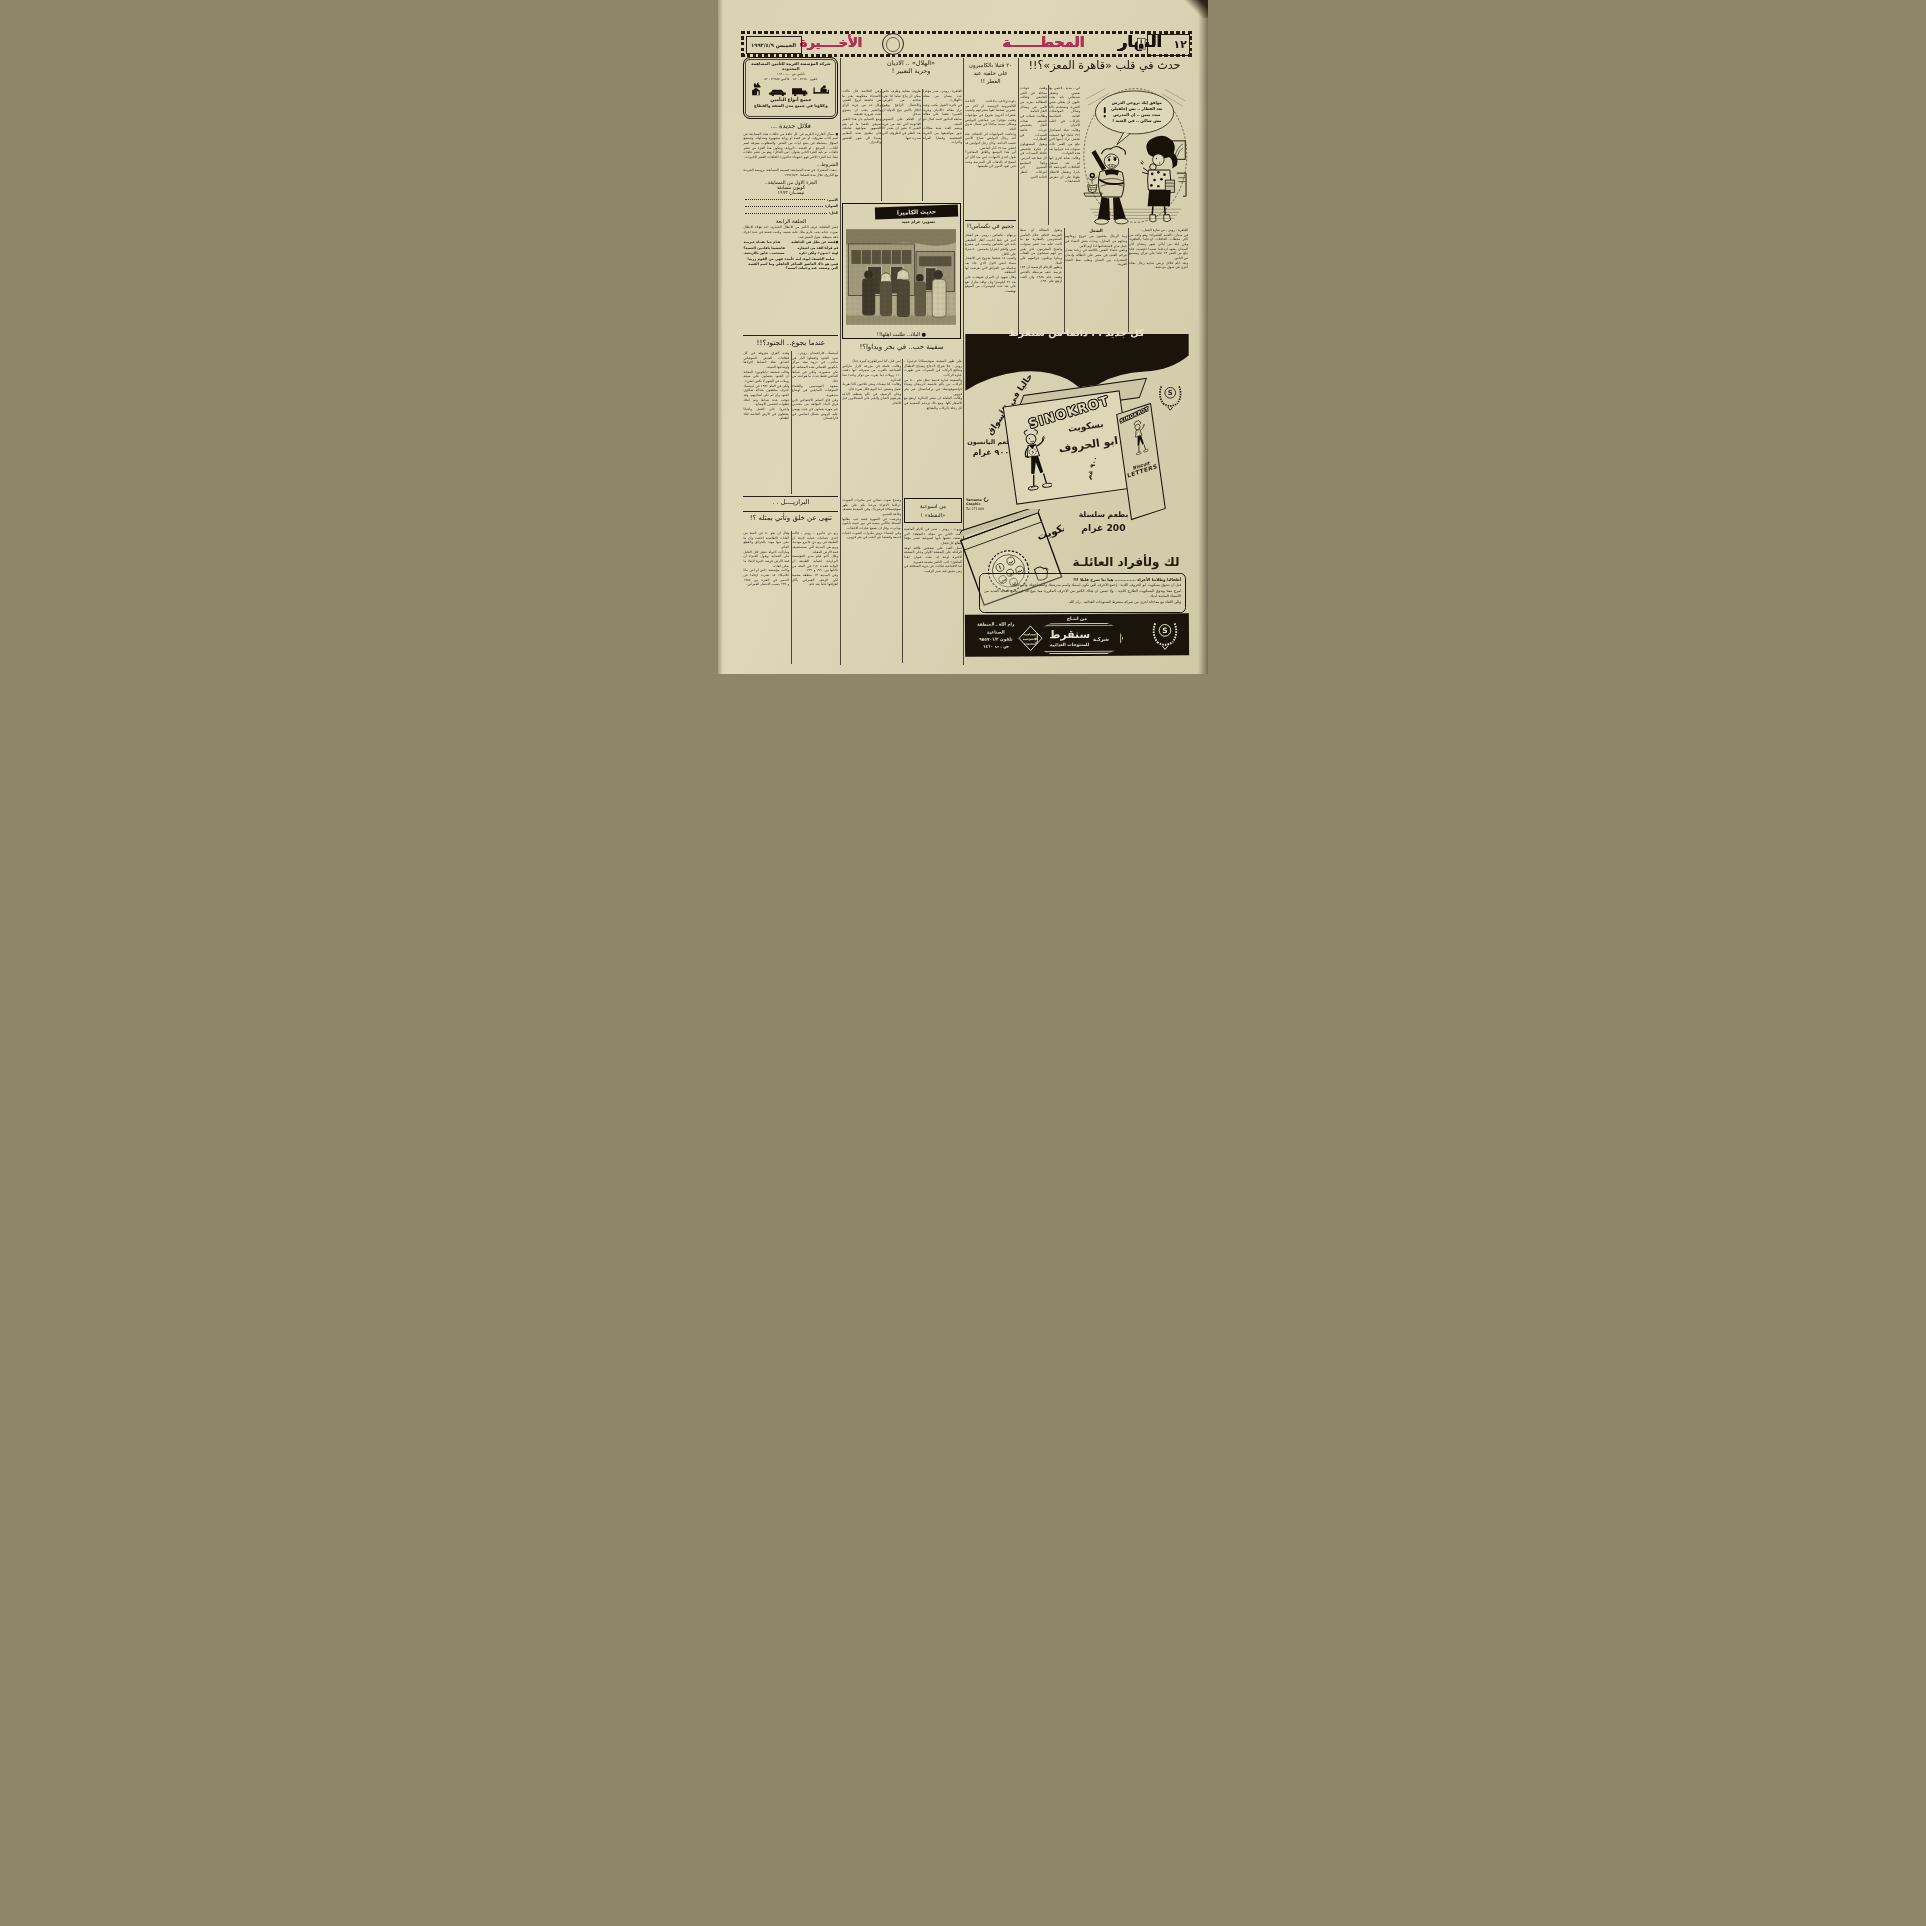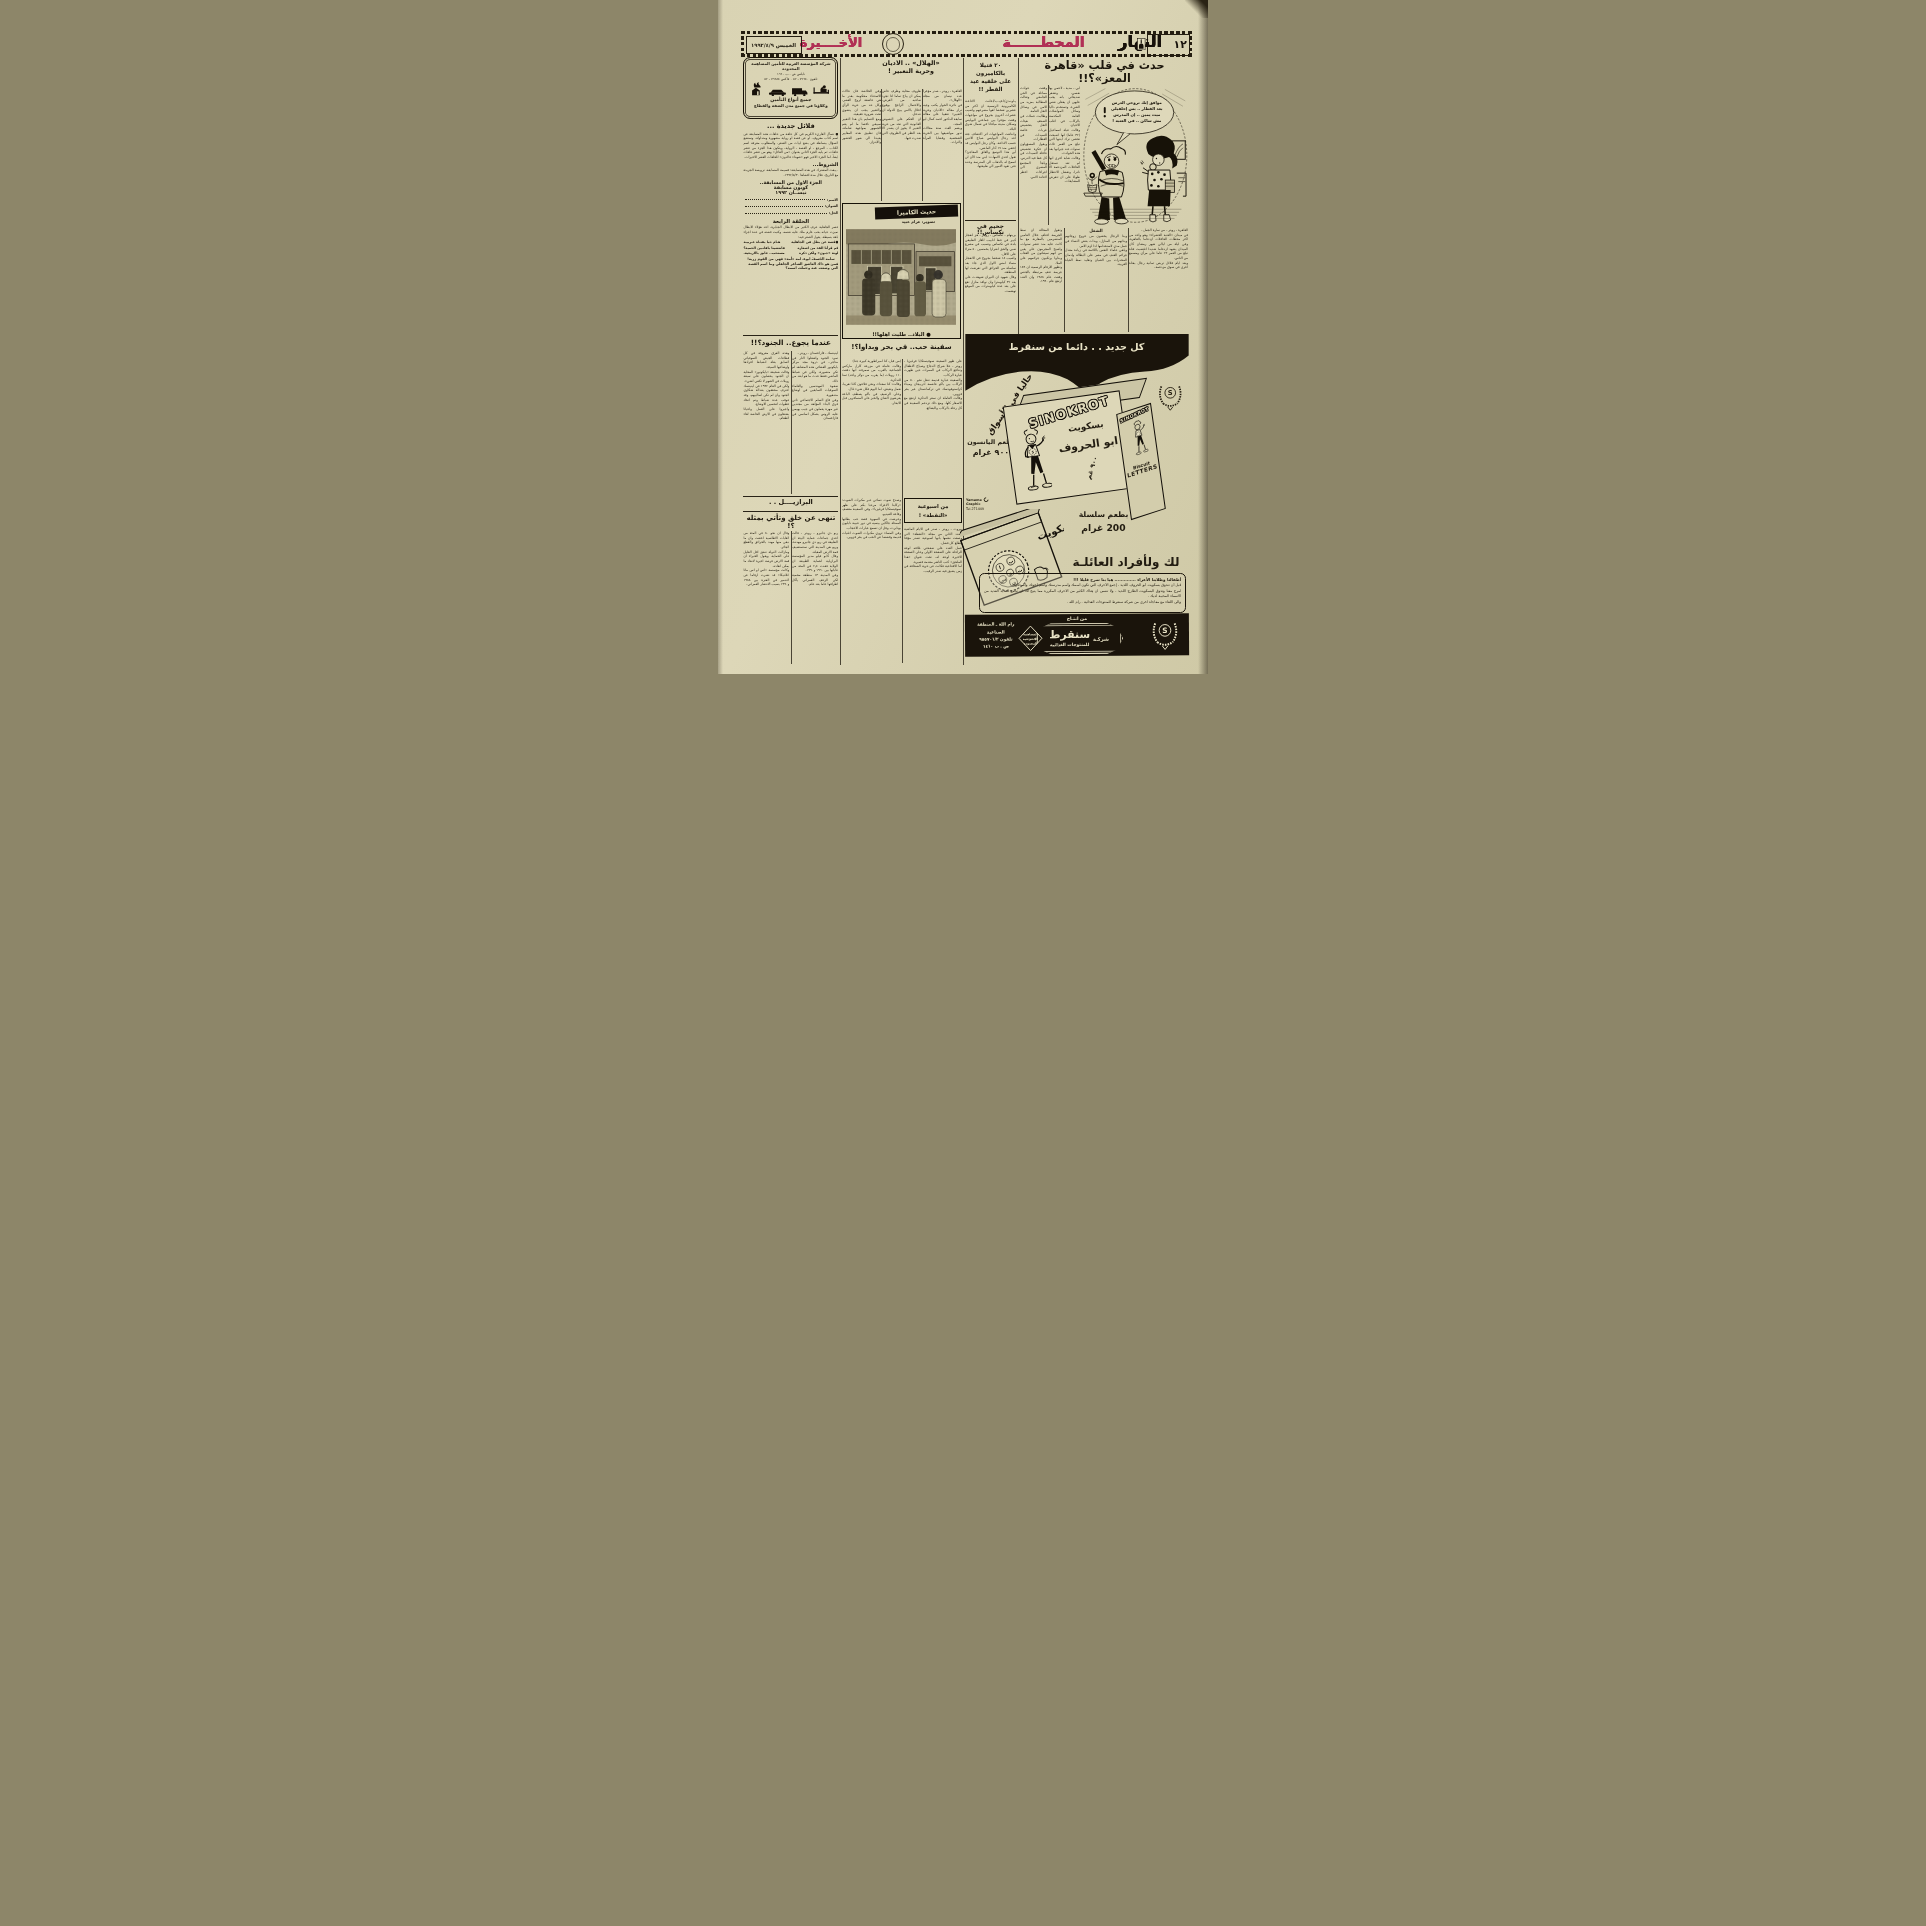--- a/index.html
+++ b/index.html
@@ -5,21 +5,21 @@
   html,body{margin:0;padding:0;background:#8d8669;font-family:"DejaVu Sans",sans-serif;}
   .page{position:relative;width:490px;height:674px;margin:0 auto;overflow:hidden;
         background:linear-gradient(115deg,#d9d3b3 0%,#ddd7b8 40%,#d4cead 75%,#cfc9a6 100%);
         color:#221c11;direction:rtl;}
   .abs{position:absolute;}
   .vr{position:absolute;width:0.6px;background:#4a443404;background:#4a4434;}
   .hr{position:absolute;height:1px;background:#292317;}
   .body{font-size:3.3px;line-height:1.42;text-align:justify;white-space:pre-line;overflow:hidden;color:#272114;}
   .bold{font-weight:bold;}
   .center{text-align:center;}
-  .headline{font-weight:bold;color:#1c160c;white-space:pre-line;}
+  .headline{font-weight:normal;color:#1c160c;white-space:pre-line;}
   .magenta{color:#b13055;}
   .chainH{position:absolute;height:3.1px;background:repeating-linear-gradient(90deg,#241d10 0 3.5px,rgba(0,0,0,0) 3.5px 5.8px);}
   .chainV{position:absolute;width:3.1px;background:repeating-linear-gradient(0deg,#241d10 0 3.5px,rgba(0,0,0,0) 3.5px 5.8px);}
   .dotbg{background-image:radial-gradient(#3a3320 0.4px,transparent 0.5px);background-size:1.5px 1.5px;padding-left:24px;}
   .thick{text-shadow:0.2px 0 currentColor,-0.2px 0 currentColor,0 0.2px currentColor;}
   .outline-text{color:#ddd7b8;text-shadow:-0.8px 0 #15100a,0.8px 0 #15100a,0 -0.8px #15100a,0 0.8px #15100a,-0.8px -0.8px #15100a,0.8px 0.8px #15100a,0.8px -0.8px #15100a,-0.8px 0.8px #15100a;}
   .dots-leader{flex:1;border-bottom:0.6px dotted #2b2516;margin:0 1.5px 1.2px 1.5px;}
   .field-row{display:flex;align-items:flex-end;font-size:3.5px;font-weight:bold;margin-top:2.7px;}
   .poem-row{display:flex;justify-content:space-between;font-size:3.4px;font-weight:bold;margin-top:1.2px;}
   .kidsbox{border:1.2px solid #1a140b;border-radius:5.4px;padding:2.7px 3.9px;background:rgba(222,216,186,.35);}
@@ -362,21 +362,21 @@
 ويلقي علماء النفس باللائمة في زيادة معدل جرائم العنف في مصر على البطالة وادمان المخدرات بين الشبان وتقليد نمط الحياة الغربية.</div>
   </div>
   <div class="abs body" style="left:302px;top:228px;width:42px;height:104px;">وتقول المحللة ان نمط الجريمة اختلف خلال العامين المنصرمين بالمقارنة مع ما كانت عليه منذ عشر سنوات، واصبح المجرمون على يقين من انهم سيفلتون من العقاب وبداوا يرتكبون جرائمهم على الملا.
 وتظهر الارقام الرسمية ان ١٨٩ جريمة عنف مرتبطة بالجنس وقعت عام ١٩٨٨ وان العدد ارتفع عام ١٩٩٠.</div>
   <div class="vr" style="left:346px;top:228px;height:104px;"></div>
   <div class="vr" style="left:410px;top:228px;height:104px;"></div>
 
   <svg class="abs" style="left:247px;top:334px;" width="224" height="66" viewBox="0 0 582 172">
     <path d="M0 0 H582 V56 Q536 94 468 98 Q398 102 352 128 Q330 143 318 162 Q300 138 266 118 Q212 92 148 98 Q68 104 0 148 Z" fill="#1a140b"></path>
   </svg>
-  <div class="abs center wh" style="left:266px;top:341px;width:185px;font-size:9.6px;font-weight:bold;letter-spacing:0.4px;">كل جديد . . دائما من سنقرط</div>
+  <div class="abs center wh" style="left:266px;top:327px;width:185px;font-size:9.6px;font-weight:bold;letter-spacing:0.4px;">كل جديد . . دائما من سنقرط</div>
 
   <svg class="abs" style="left:438px;top:380px;" width="28.5" height="32" viewBox="0 0 80 90">
     <circle cx="40" cy="36" r="15" fill="none" stroke="#241d10" stroke-width="2.5"></circle>
     <text x="40" y="43" font-size="19" font-weight="bold" fill="#241d10" text-anchor="middle">S</text>
     <path d="M15 18 Q5 44 20 66" stroke="#241d10" stroke-width="5" stroke-dasharray="4 3" fill="none"></path>
     <path d="M65 18 Q75 44 60 66" stroke="#241d10" stroke-width="5" stroke-dasharray="4 3" fill="none"></path>
     <path d="M20 66 Q40 80 60 66" stroke="#241d10" stroke-width="5" stroke-dasharray="4 3" fill="none"></path>
     <path d="M33 76 l7 9 l7 -9" stroke="#241d10" stroke-width="2.5" fill="none"></path>
   </svg>
 

